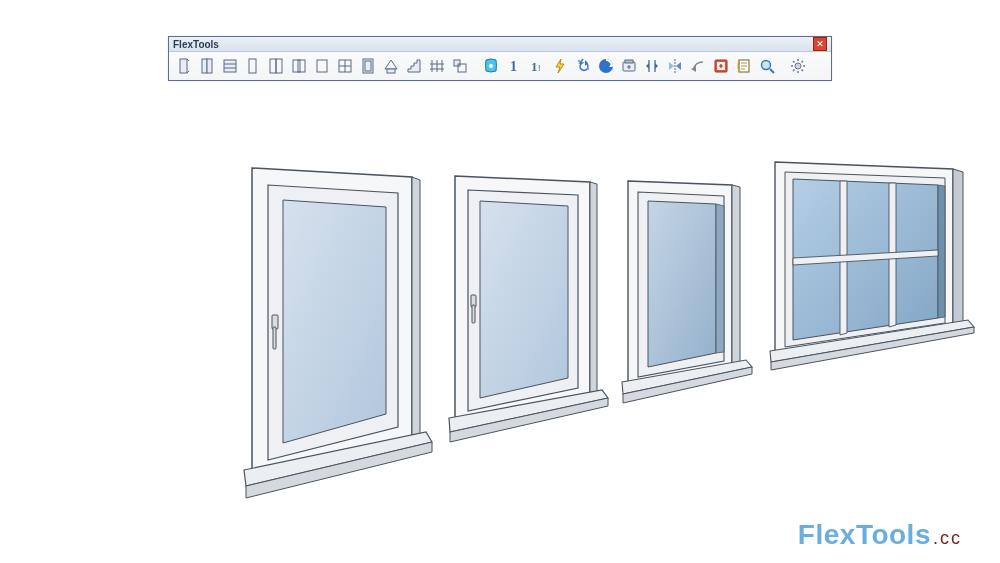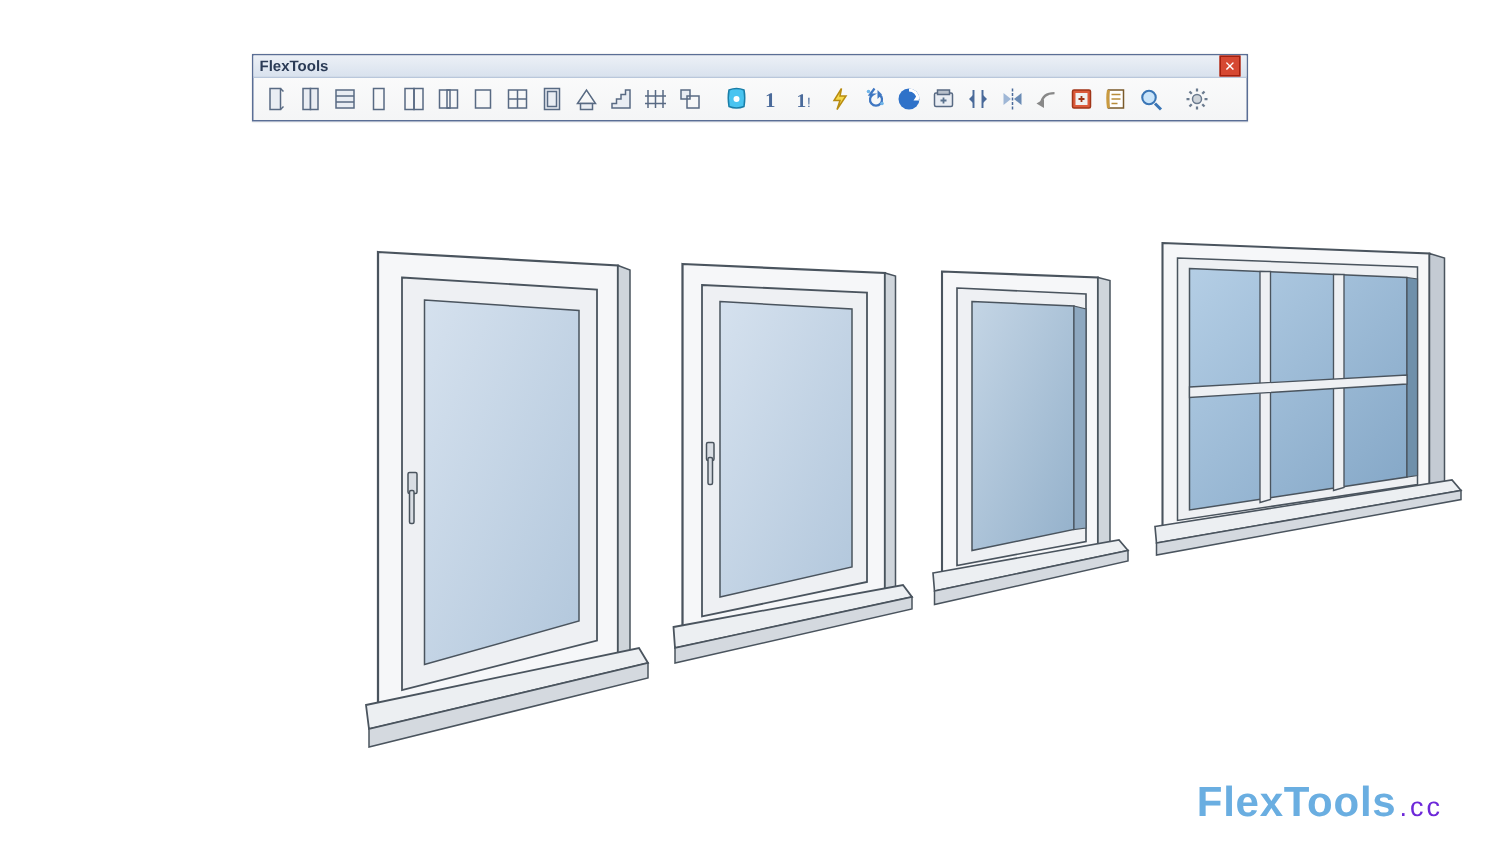--- a/index.html
+++ b/index.html
@@ -10,21 +10,21 @@
 .tb-body{display:flex;align-items:center;padding:3px 4px;gap:1px;flex-wrap:nowrap}
 .tb-btn{width:20px;height:20px;display:flex;align-items:center;justify-content:center;border:1px solid transparent;border-radius:2px;cursor:pointer}
 .tb-sep{width:3px;height:20px;margin:0 2px}
 .tb-btn svg{width:18px;height:18px}
 
 .viewport{position:absolute;inset:0}
 .viewport svg{width:1000px;height:563px}
 
 .watermark{position:absolute;right:38px;bottom:12px;font-size:28px;letter-spacing:.5px;font-weight:400;color:#8cbfe7}
 .watermark b{font-weight:700;color:#6aaee1}
-.watermark .cc{font-size:18px;color:#6d28d9;letter-spacing:2px;margin-left:2px}
+.watermark .cc{font-size:18px;color:#7f1d1d;letter-spacing:2px;margin-left:2px}
 
 
 .i-stroke{stroke:#586a83;stroke-width:1;fill:none}
 .i-fill-light{fill:#e9edf3}
 .i-fill-cyan{fill:#49c4f0}
 .i-fill-grey{fill:#b8c0cb}
 .i-fill-red{fill:#db5a3b}
 </style>
 </head>
 <body>

